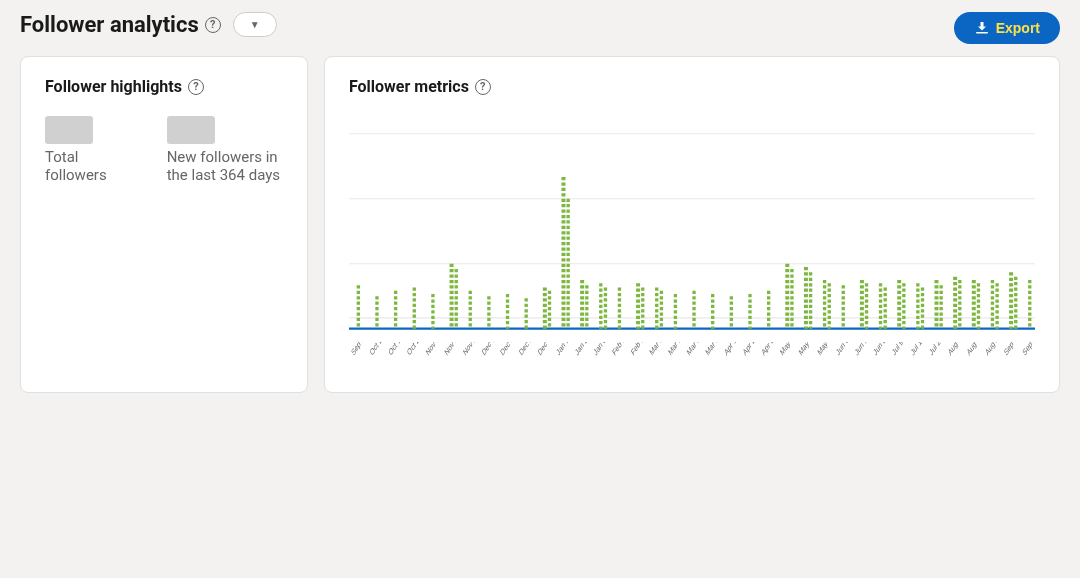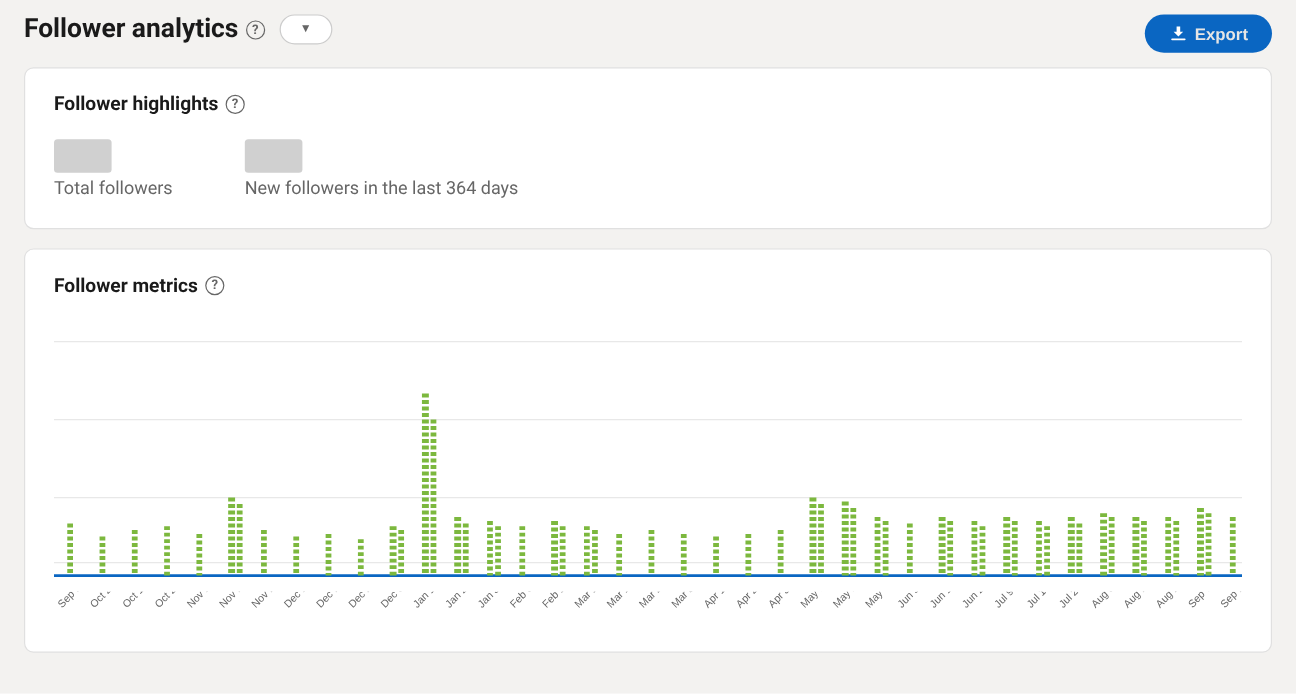--- a/index.html
+++ b/index.html
@@ -51,35 +51,35 @@
       gap: 6px;
       color: #1a1a1a;
     }
     .date-range-btn .chevron {
       font-size: 10px;
       color: #666;
     }
     .export-btn {
       margin-left: auto;
       background: #0a66c2;
-      color: #e5e5e5;
+      color: #fde047;
       border: none;
       border-radius: 20px;
       padding: 8px 20px;
       font-size: 14px;
       font-weight: 600;
       cursor: pointer;
       display: flex;
       align-items: center;
       gap: 6px;
     }
     .content-area {
       padding: 0 20px 20px;
       display: flex;
-      flex-direction: column;
+      flex-direction: row;
       gap: 16px;
     }
     .card {
       background: white;
       border-radius: 8px;
       border: 1px solid #e0e0e0;
       padding: 20px 24px;
     }
     .card-title {
       font-size: 16px;

